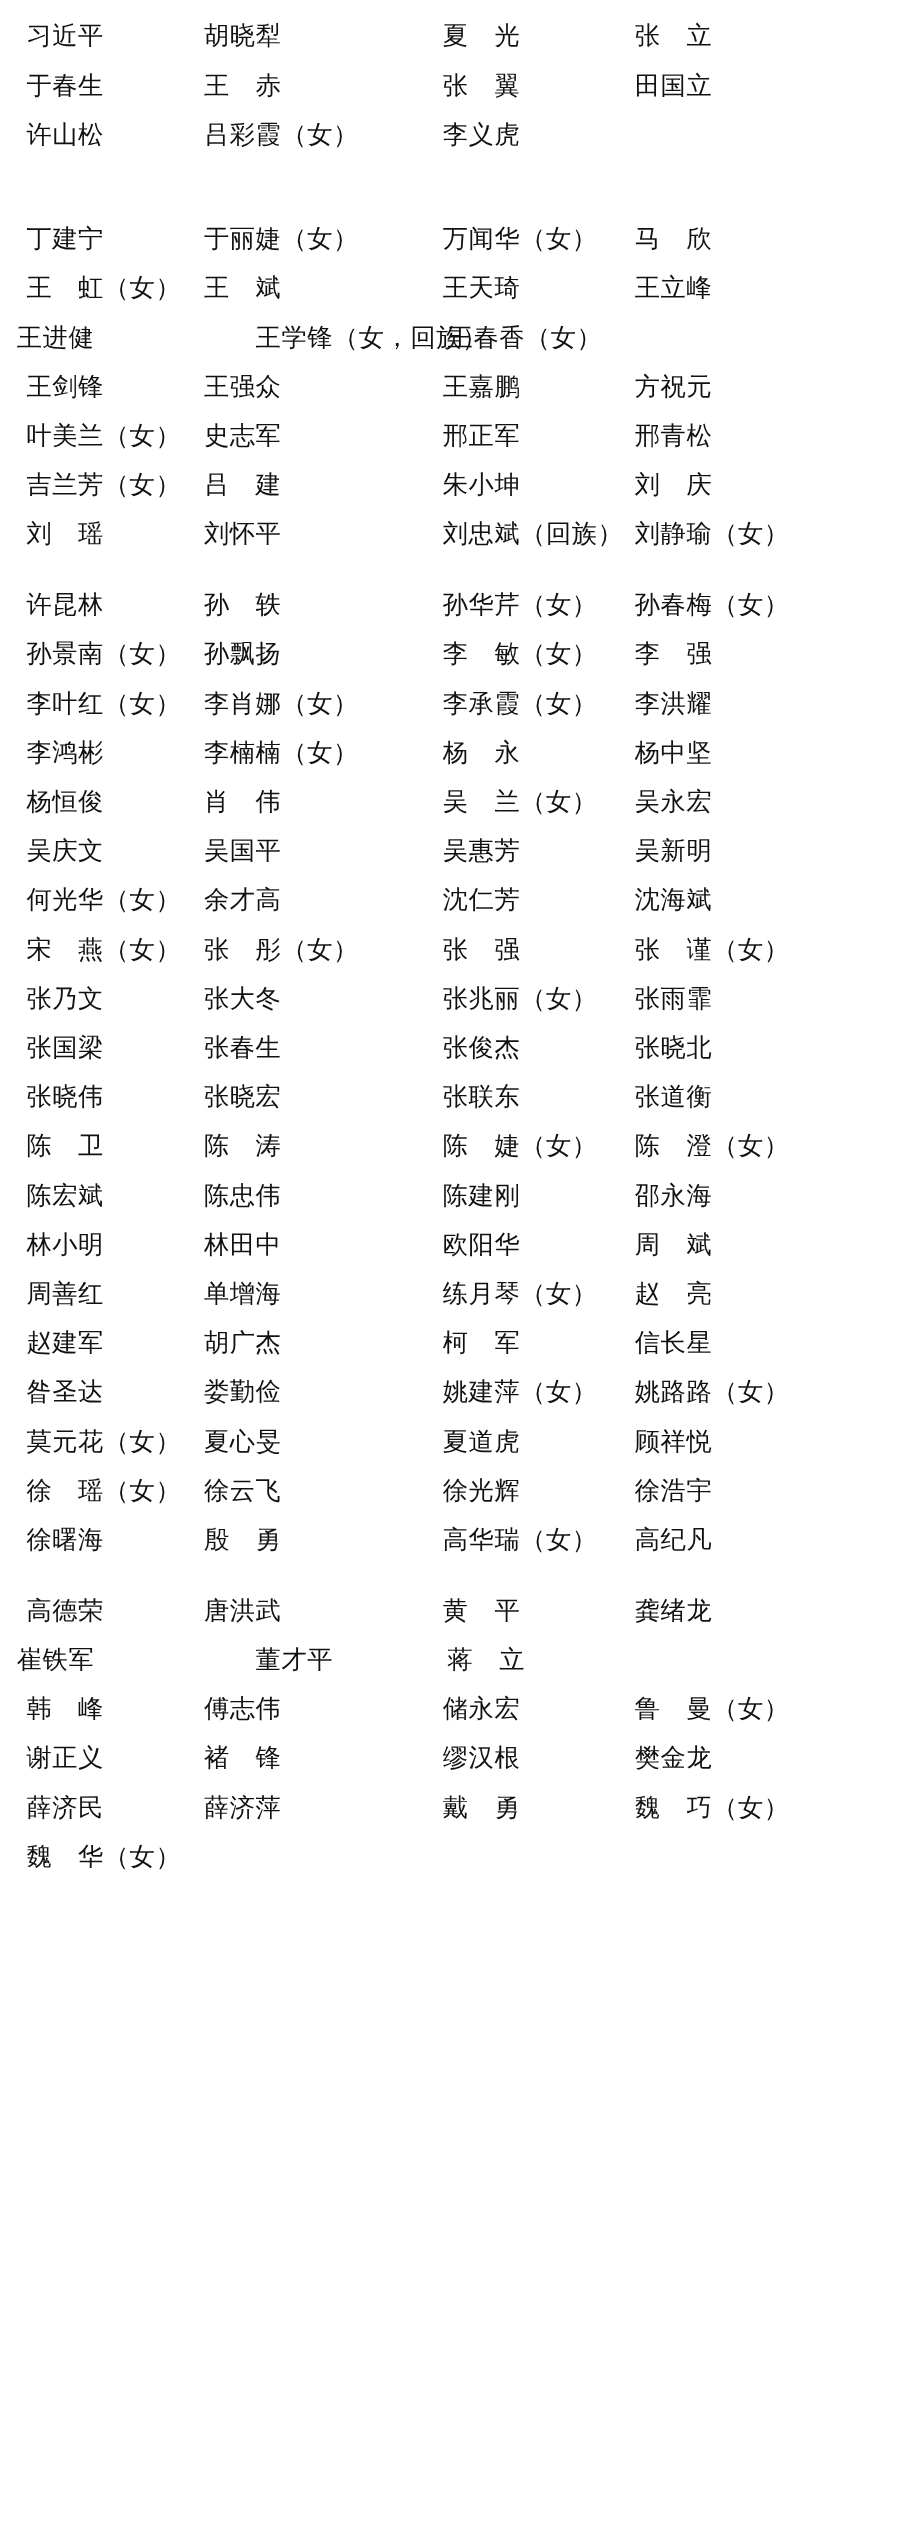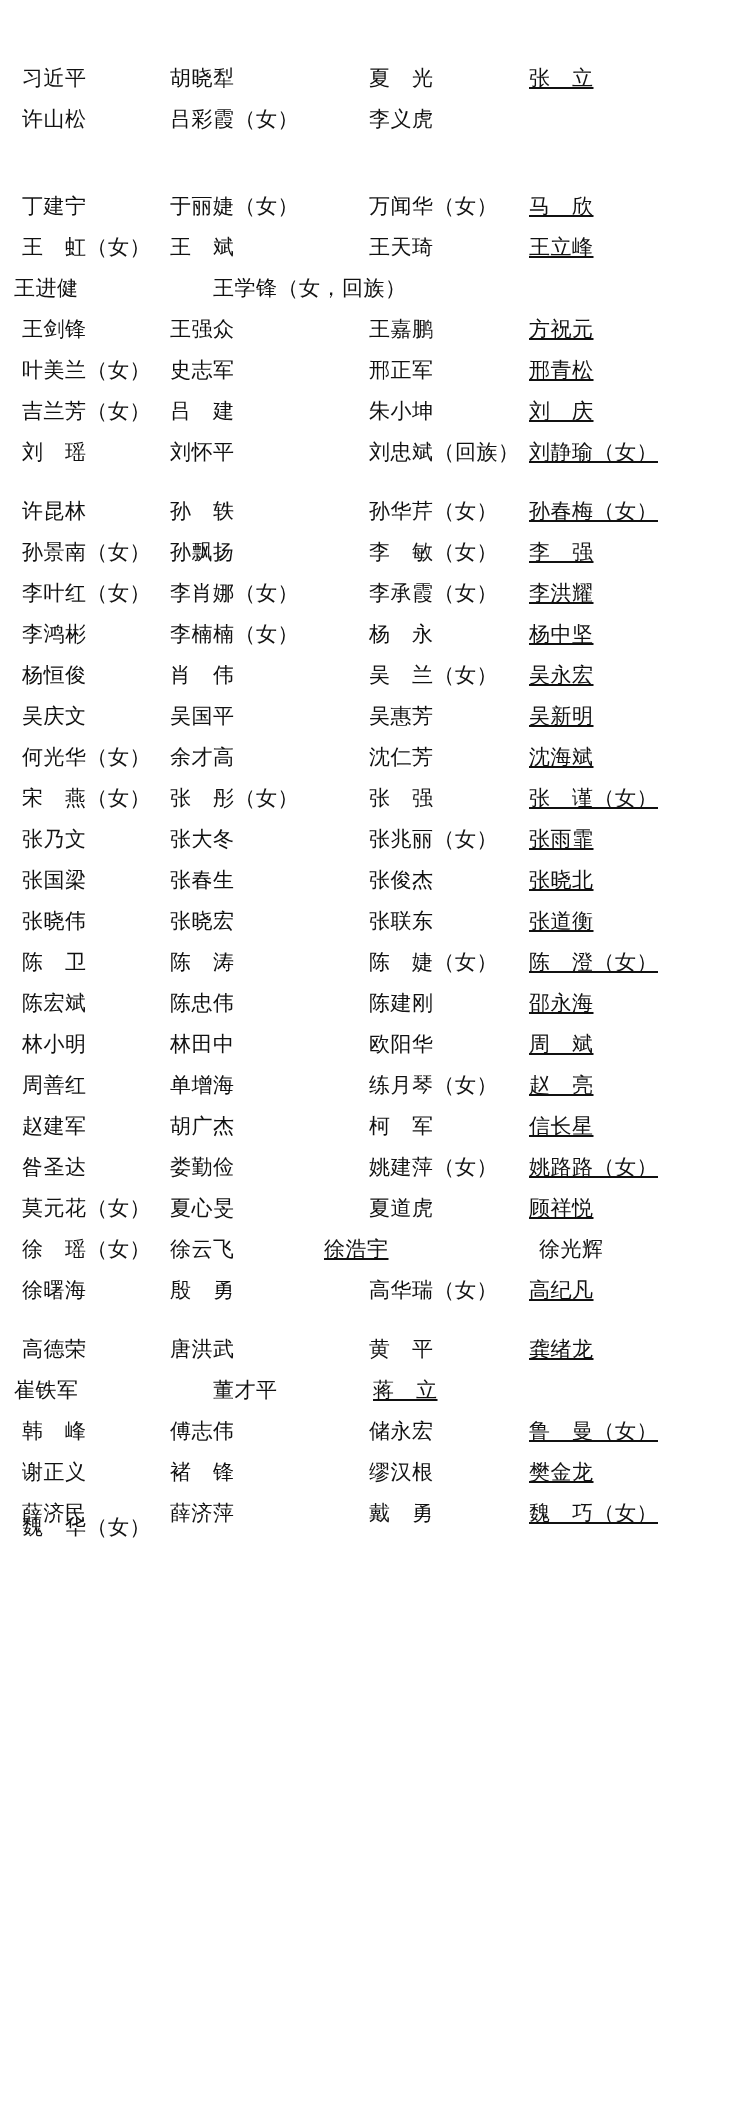--- a/index.html
+++ b/index.html
@@ -34,37 +34,43 @@
     height: 41px;
   }
   .cell {
     font-size: 21px;
     line-height: 41px;
     letter-spacing: 0.5px;
     white-space: nowrap;
     color: #111;
   }
   .c0 { width: 148px; padding-left: 8px; }
-  .c1 { width: 154px; margin-top: 48px; }
+  .c1 { width: 154px; }
   .c2 { width: 160px; margin-left: 45px; }
-  .c3 { width: 170px; text-decoration: underline; }
+  .c3 { width: 170px; }
 </style>
 </head>
 <body>
 
 <div class="page">
 
   <div class="block">
     <div class="row">
       <span class="cell c0">习近平</span>
       <span class="cell c1">胡晓犁</span>
       <span class="cell c2">夏　光</span>
       <span class="cell c3">张　立</span>
     </div>
     <div class="row">
+      <span class="cell c0">于春生</span>
+      <span class="cell c1">王　赤</span>
+      <span class="cell c2">张　翼</span>
+      <span class="cell c3">田国立</span>
+    </div>
+    <div class="row">
       <span class="cell c0">许山松</span>
       <span class="cell c1">吕彩霞（女）</span>
       <span class="cell c2">李义虎</span>
       <span class="cell c3"></span>
     </div>
   </div>
 
   <div class="spacer"></div>
 
   <div class="block">
@@ -76,20 +82,21 @@
     </div>
     <div class="row">
       <span class="cell c0">王　虹（女）</span>
       <span class="cell c1">王　斌</span>
       <span class="cell c2">王天琦</span>
       <span class="cell c3">王立峰</span>
     </div>
     <div class="row">
       <span class="cell c1">王进健</span>
       <span class="cell c2 sub-wrap">王学锋（女，回族）</span>
+      <span class="cell c3">王春香（女）</span>
     </div>
     <div class="row">
       <span class="cell c0">王剑锋</span>
       <span class="cell c1">王强众</span>
       <span class="cell c2">王嘉鹏</span>
       <span class="cell c3">方祝元</span>
     </div>
     <div class="row">
       <span class="cell c0">叶美兰（女）</span>
       <span class="cell c1">史志军</span>
@@ -217,22 +224,22 @@
     </div>
     <div class="row">
       <span class="cell c0">莫元花（女）</span>
       <span class="cell c1">夏心旻</span>
       <span class="cell c2">夏道虎</span>
       <span class="cell c3">顾祥悦</span>
     </div>
     <div class="row">
       <span class="cell c0">徐　瑶（女）</span>
       <span class="cell c1">徐云飞</span>
+      <span class="cell c2">徐光辉</span>
       <span class="cell c3">徐浩宇</span>
-      <span class="cell c2">徐光辉</span>
     </div>
     <div class="row">
       <span class="cell c0">徐曙海</span>
       <span class="cell c1">殷　勇</span>
       <span class="cell c2">高华瑞（女）</span>
       <span class="cell c3">高纪凡</span>
     </div>
   </div>
 
   <div class="spacer-small"></div>

